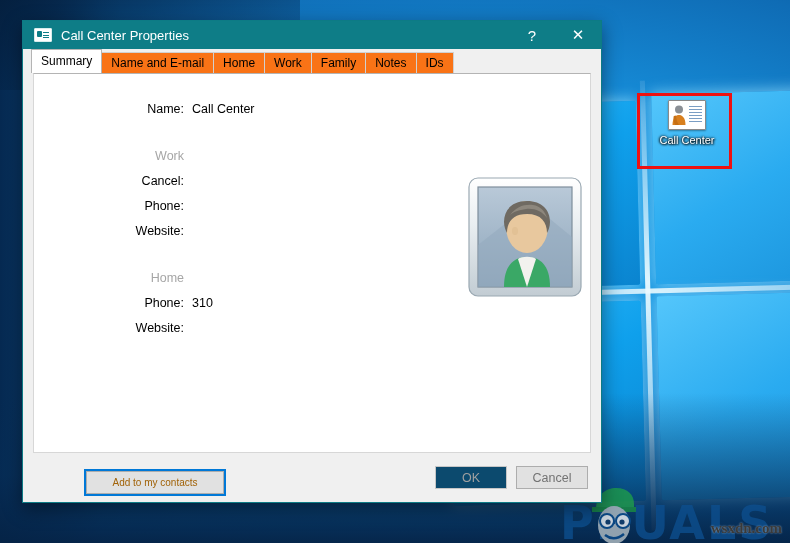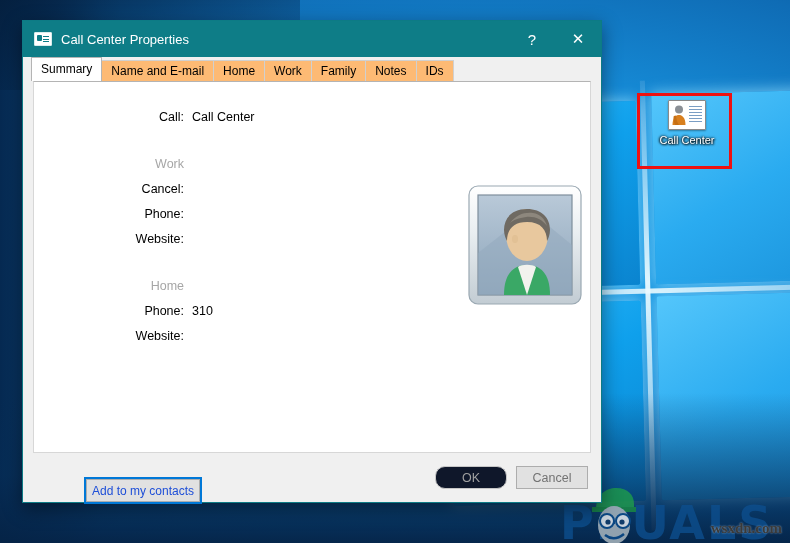--- a/index.html
+++ b/index.html
@@ -190,21 +190,21 @@
     width: 580px;
     height: 483px;
     background: #f0f0f0;
     border: 1px solid #0d7b85;
     box-shadow: 0 6px 18px rgba(0,0,0,0.45);
     box-sizing: border-box;
     display: flex;
     flex-direction: column;
   }
   #titlebar {
-    height: 36px;
+    height: 28px;
     background: #0e7d87;
     display: flex;
     align-items: center;
     flex: 0 0 auto;
     position: relative;
   }
   #title-icon {
     width: 18px;
     height: 14px;
     margin-left: 11px;
@@ -260,21 +260,21 @@
     align-items: flex-end;
     flex: 0 0 auto;
     position: relative;
   }
   .tab {
     height: 21px;
     line-height: 20px;
     padding: 0 9px;
     font-size: 12px;
     color: #000000;
-    background: #fdba74;
+    background: #f97316;
     border: 1px solid #d0d0d0;
     border-bottom: none;
     margin-right: -1px;
     box-sizing: border-box;
     cursor: default;
     white-space: nowrap;
     font-family: "Liberation Sans", sans-serif;
   }
   .tab.active {
     background: #ffffff;
@@ -339,25 +339,25 @@
     left: 432px;
     top: 101px;
     width: 122px;
     height: 132px;
   }
 
   #add-contacts-btn {
     position: absolute;
     left: 52px;
     top: 397px;
-    width: 114px;
+    width: 138px;
     height: 23px;
-    font-size: 12px;
+    font-size: 10px;
     font-family: "Liberation Sans", sans-serif;
-    color: #1d4ed8;
+    color: #a16207;
     background: #e1e1e1;
     border: 1px solid #adadad;
     outline: 2px solid #0078d7;
     outline-offset: 0px;
     box-sizing: border-box;
     cursor: default;
     padding: 0;
   }
 
   
@@ -378,23 +378,22 @@
     background: #e1e1e1;
     border: 1px solid #adadad;
     color: #737373;
     margin-left: 9px;
     box-sizing: border-box;
     cursor: default;
     padding: 0;
   }
   .dlg-btn.disabled {
     color: #a0a0a0;
-    background: #0f172a;
+    background: #0c4a6e;
     border-color: #c6c6c6;
-    border-radius: 10px;
   }
 </style>
 </head>
 <body>
 
 <div id="desktop">
   <div class="wall-base"></div>
 
   <div class="logo-wrap">
     <div class="pane tl"></div>
@@ -472,21 +471,21 @@
     <div class="tab">Family</div>
     <div class="tab">Notes</div>
     <div class="tab">IDs</div>
   </div>
 
   <div id="page">
 
     <div id="fields">
 
       <div class="frow">
-        <div class="lbl">Call:</div>
+        <div class="lbl">Name:</div>
         <div class="val">Call Center</div>
       </div>
 
 
       <div class="section-head">
         <div class="lbl">Work</div>
       </div>
 
       <div class="frow">
         <div class="lbl">Cancel:</div>

